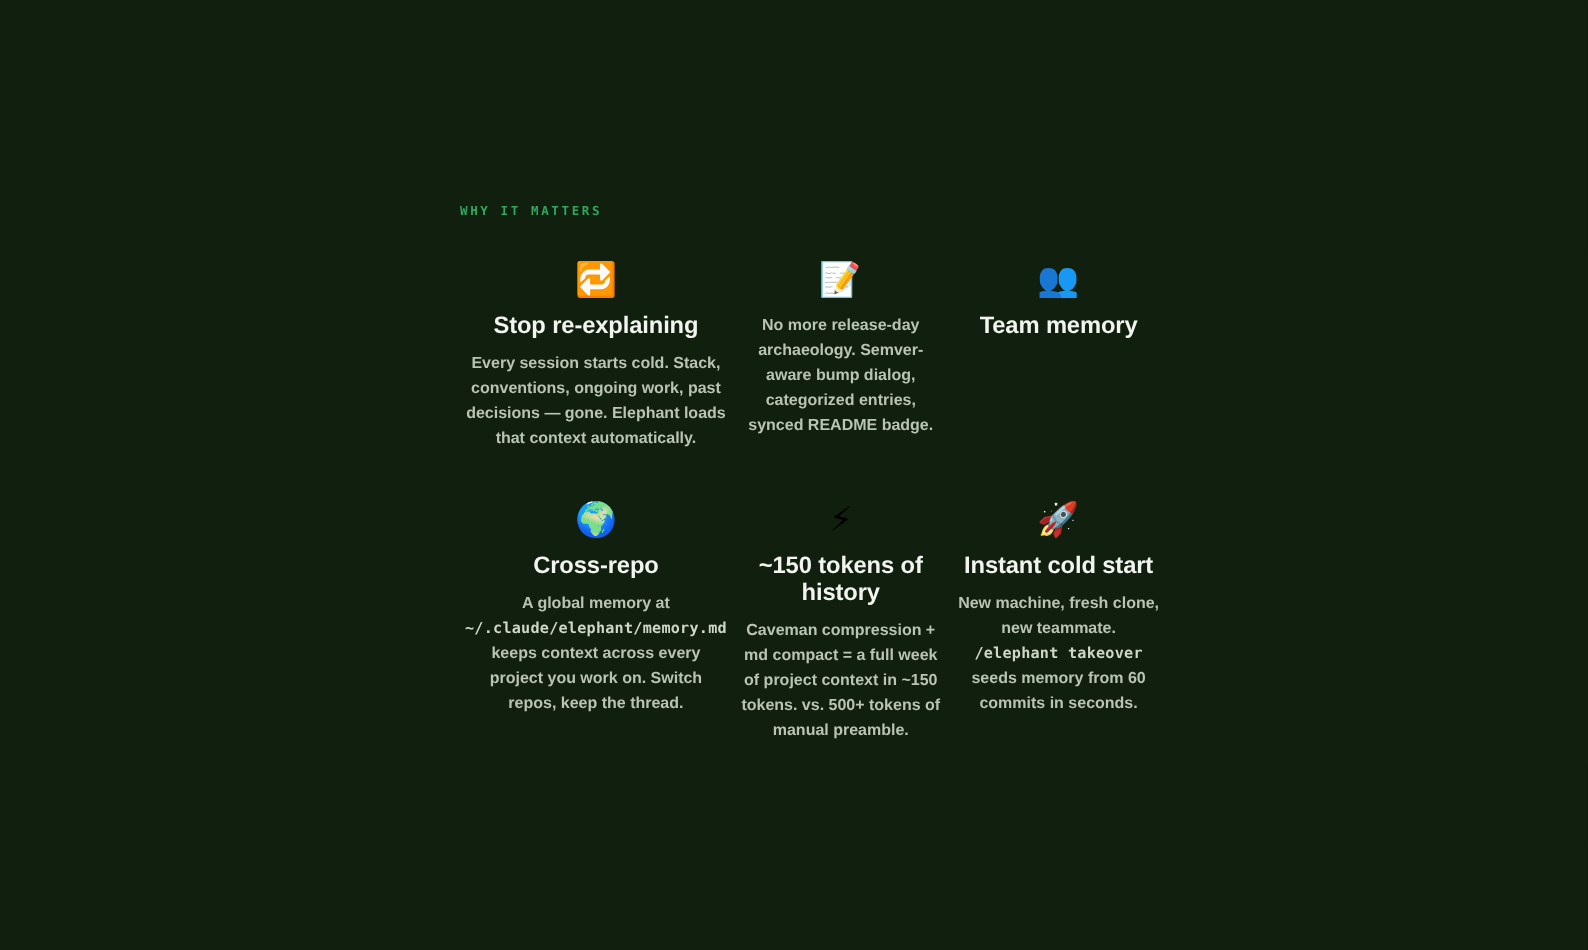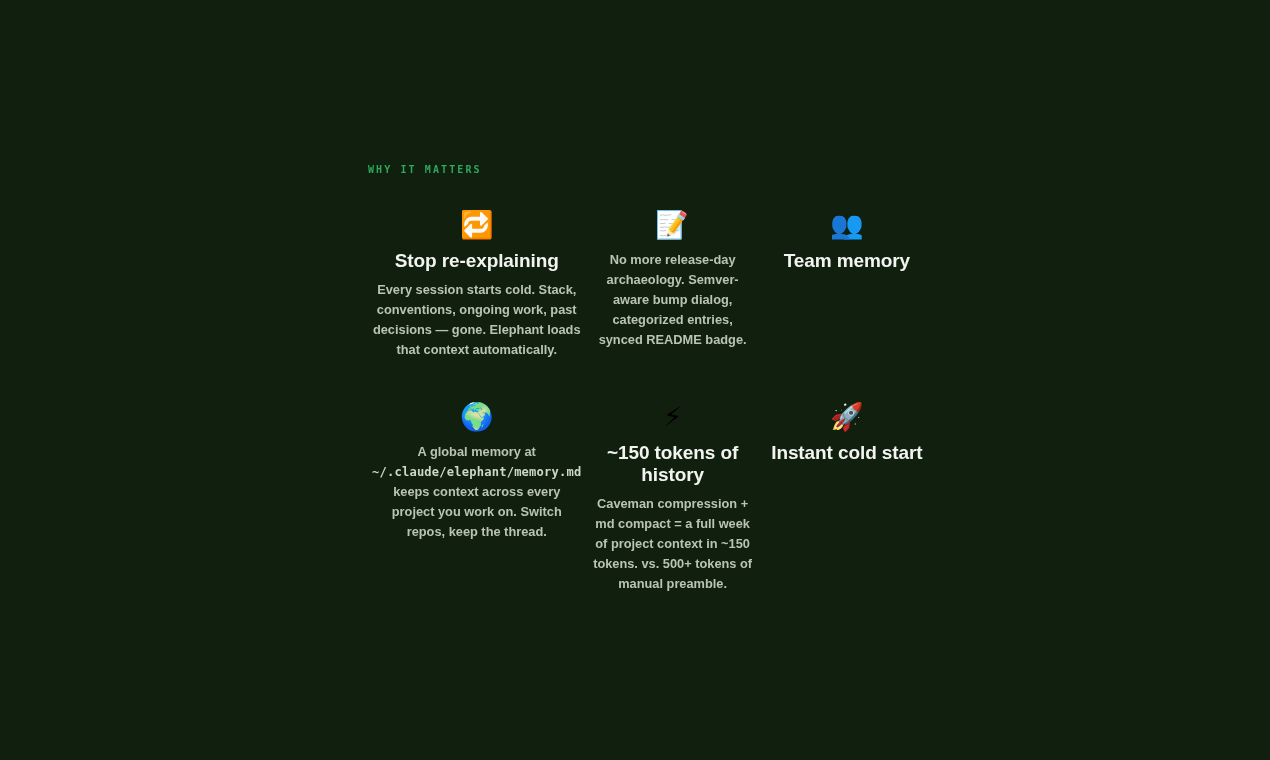--- a/index.html
+++ b/index.html
@@ -132,29 +132,31 @@
         <p class="card-body">No more release-day archaeology. Semver-aware bump dialog, categorized entries, synced README badge.</p>
       </div>
 
       <div class="card">
         <span class="card-icon">👥</span>
         <h3 class="card-title">Team memory</h3>
       </div>
 
       <div class="card card--overflow">
         <span class="card-icon">🌍</span>
+        <h3 class="card-title">Cross-repo</h3>
         <p class="card-body">A global memory at <code class="inline-code">~/.claude/elephant/memory.md</code> keeps context across every project you work on. Switch repos, keep the thread.</p>
       </div>
 
       <div class="card">
         <span class="card-icon">⚡</span>
         <h3 class="card-title">~150 tokens of history</h3>
         <p class="card-body">Caveman compression + md compact = a full week of project context in ~150 tokens. vs. 500+ tokens of manual preamble.</p>
       </div>
 
       <div class="card">
         <span class="card-icon">🚀</span>
         <h3 class="card-title">Instant cold start</h3>
+        <p class="card-body">New machine, fresh clone, new teammate. <code class="inline-code">/elephant takeover</code> seeds memory from 60 commits in seconds.</p>
       </div>
 
     </div>
   </section>
 </div>
 
 </body></html>

